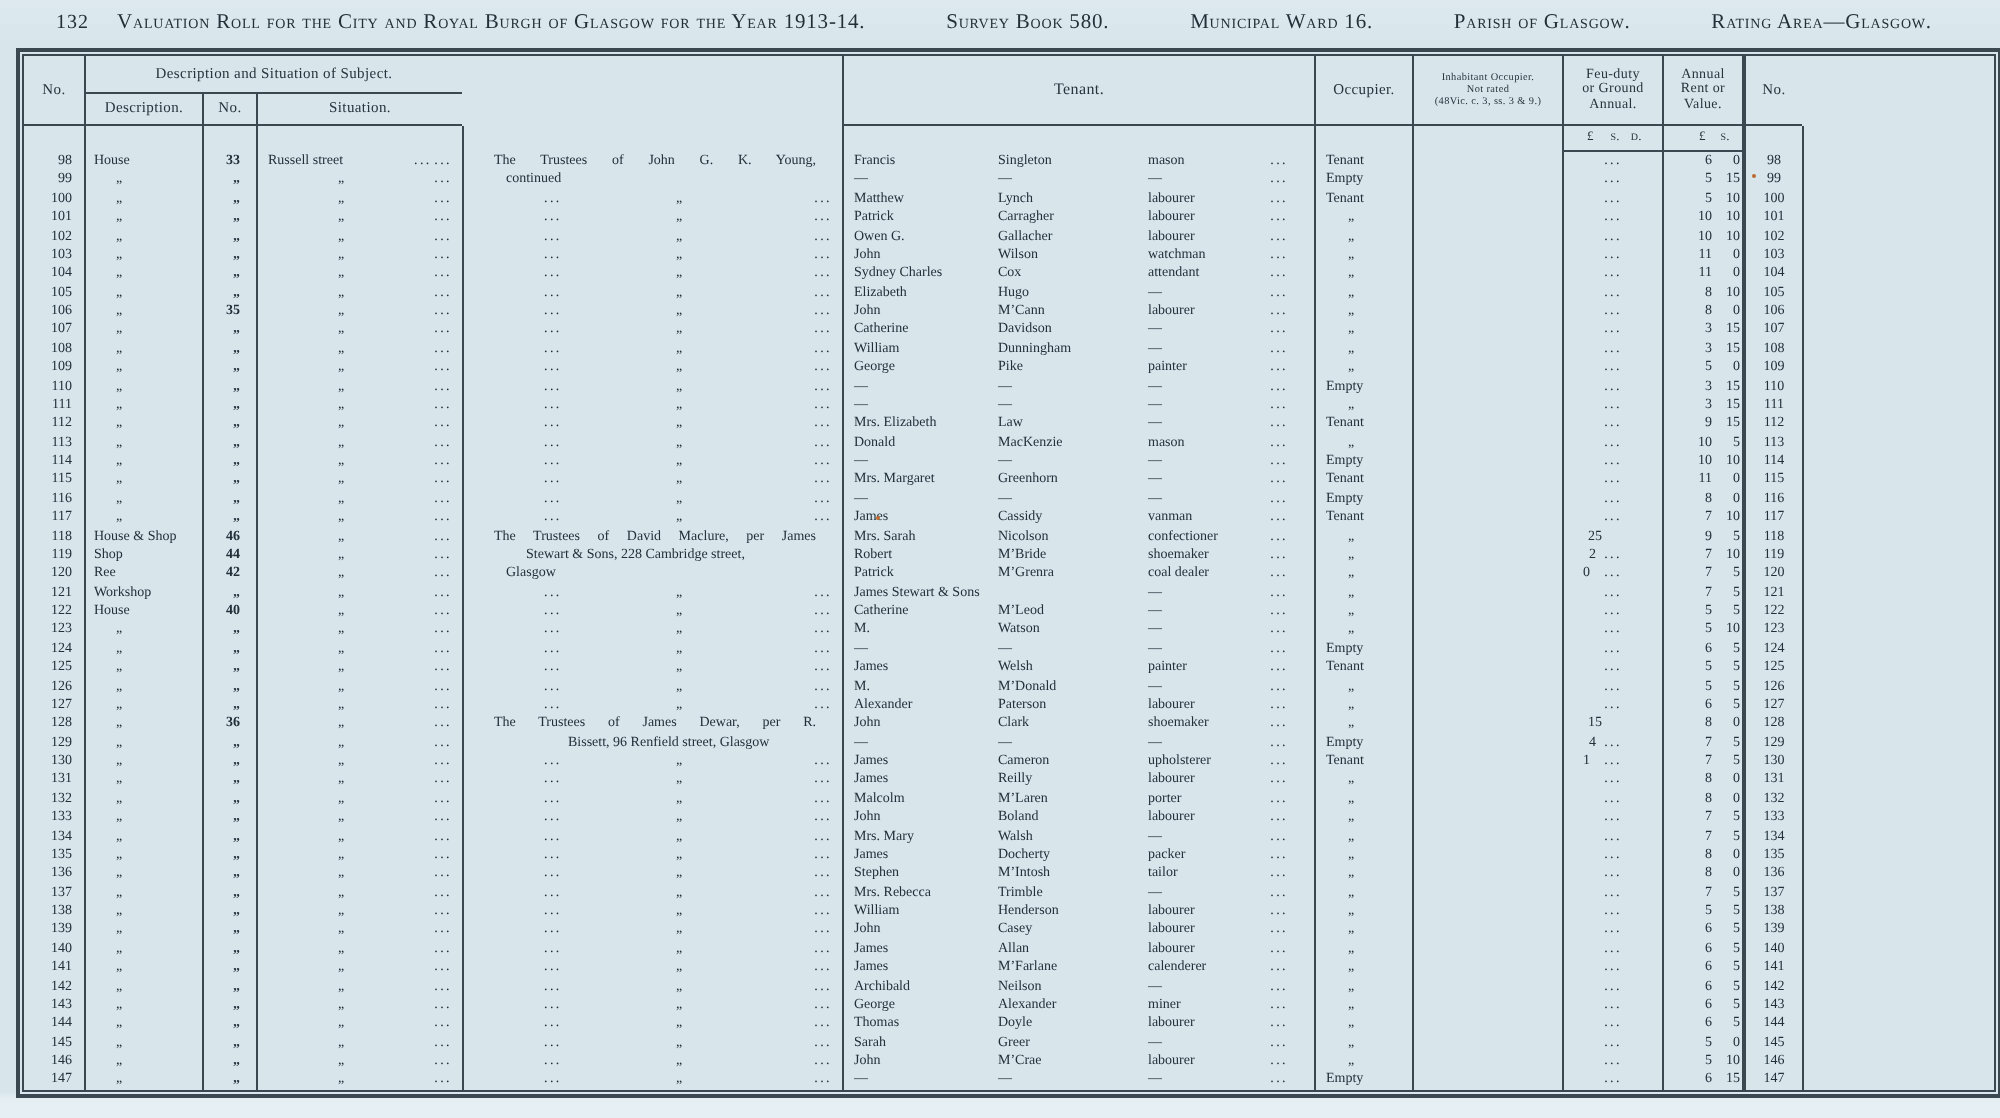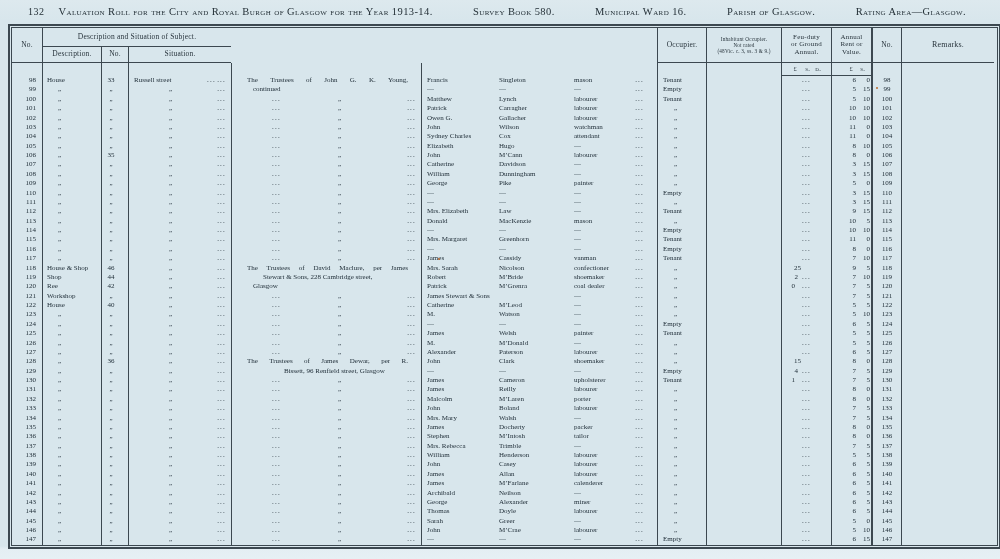--- a/index.html
+++ b/index.html
@@ -39,21 +39,21 @@
   .units .u{text-align:right;}
   .fu0{width:15px;} .fu1{width:13px;} .fu2{width:11px;}
   .ru0{width:21px;} .ru1{width:12px;}
   
   .tbody{display:block;}
   .row{display:grid;grid-template-columns:var(--cols);height:9.38px;}
   .cell{position:relative;font-size:7px;line-height:9.38px;color:var(--ink);white-space:nowrap;}
   .dots{letter-spacing:1.2px;}
   .c-no{text-align:right;padding-right:6px;}
   .c-desc{padding-left:4px;}   .c-desc.dit{padding-left:15px;}
-  .c-sno{text-align:center;padding-right:8px;}
+  .c-sno{text-align:right;padding-right:8px;font-weight:bold;}
   .c-sit{padding-left:5px;}    .c-sit.dit{padding-left:40px;}
   .c-sit .dots-mid{position:absolute;left:78px;top:0;}
   .c-sit .dots-end{position:absolute;right:5px;top:0;}
   .c-prop .v{display:block;padding-left:15px;padding-right:13px;}
   .c-prop .v.ind1{padding-left:21px;} .c-prop .v.ind2{padding-left:31px;} .c-prop .v.ind3{padding-left:52px;}
   .c-prop .v.just{text-align:justify;text-align-last:justify;}
   .prop-ditto .pd1{position:absolute;left:40px;top:0;}
   .prop-ditto .pdm{position:absolute;left:106px;top:0;}
   .prop-ditto .pd2{position:absolute;right:5px;top:0;}
   .c-ten{display:flex;}
@@ -89,38 +89,38 @@
 
   <div class="frame">
     <div class="sheet">
 
       <div class="thead">
         <div class="hc bb" style="grid-column:1;grid-row:1/3">No.</div>
         <div class="hc bl bb" style="grid-column:2/5;grid-row:1">Description and Situation of Subject.</div>
         <div class="hc bl bb" style="grid-column:2;grid-row:2">Description.</div>
         <div class="hc bl bb" style="grid-column:3;grid-row:2">No.</div>
         <div class="hc bl bb" style="grid-column:4;grid-row:2">Situation.</div>
+        <div class="hc bl bb h-big" style="grid-column:6;grid-row:1/3">Tenant.</div>
         <div class="hc bl bb" style="grid-column:7;grid-row:1/3">Occupier.</div>
         <div class="hc bl bb h-inh" style="grid-column:8;grid-row:1/3">
           <span>Inhabitant Occupier.</span>
           <span>Not rated</span>
           <span>(48Vic. c. 3, ss. 3 &amp; 9.)</span>
         </div>
         <div class="hc bl bb h-3l" style="grid-column:9;grid-row:1/3">
           <span>Feu-duty</span>
           <span>or Ground</span>
           <span>Annual.</span>
         </div>
         <div class="hc bl bb h-3l" style="grid-column:10;grid-row:1/3">
           <span>Annual</span>
           <span>Rent or</span>
           <span>Value.</span>
         </div>
         <div class="hc blthick bb" style="grid-column:11;grid-row:1/3">No.</div>
-        <div class="hc bl bb h-big" style="grid-column:12;grid-row:1/3">Remarks.</div>
 
         <div class="hc mrow" style="grid-column:1;grid-row:3"></div>
         <div class="hc bl mrow" style="grid-column:2;grid-row:3"></div>
         <div class="hc bl mrow" style="grid-column:3;grid-row:3"></div>
         <div class="hc bl mrow" style="grid-column:4;grid-row:3"></div>
         <div class="hc bl mrow" style="grid-column:5;grid-row:3"></div>
         <div class="hc bl mrow" style="grid-column:6;grid-row:3"></div>
         <div class="hc bl mrow" style="grid-column:7;grid-row:3"></div>
         <div class="hc bl mrow" style="grid-column:8;grid-row:3"></div>
         <div class="hc bl mrow useg" style="grid-column:9;grid-row:3">

